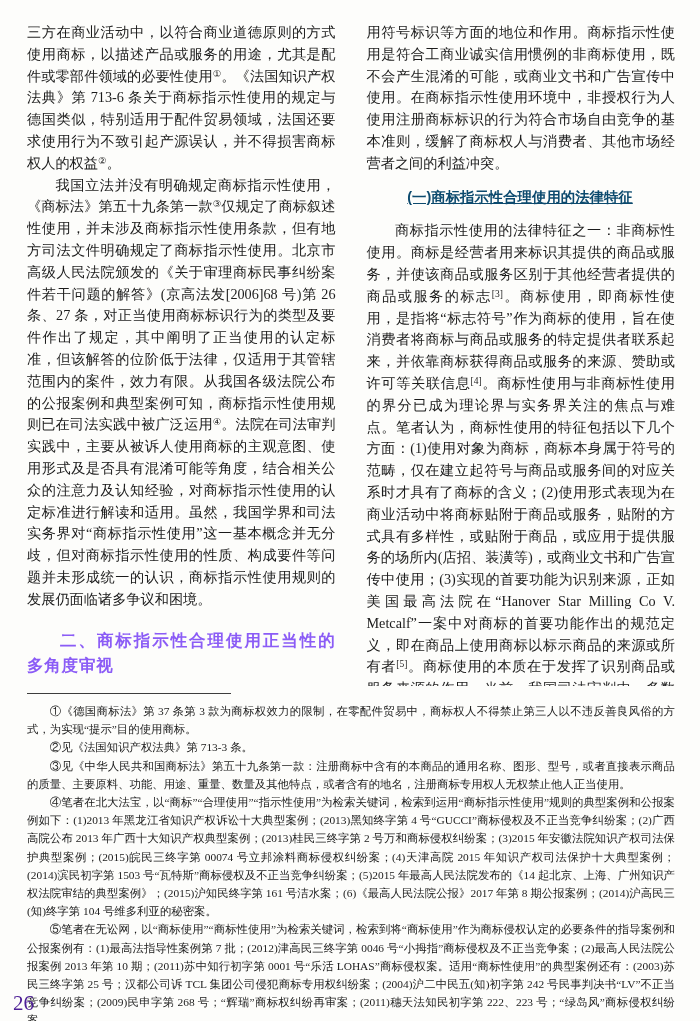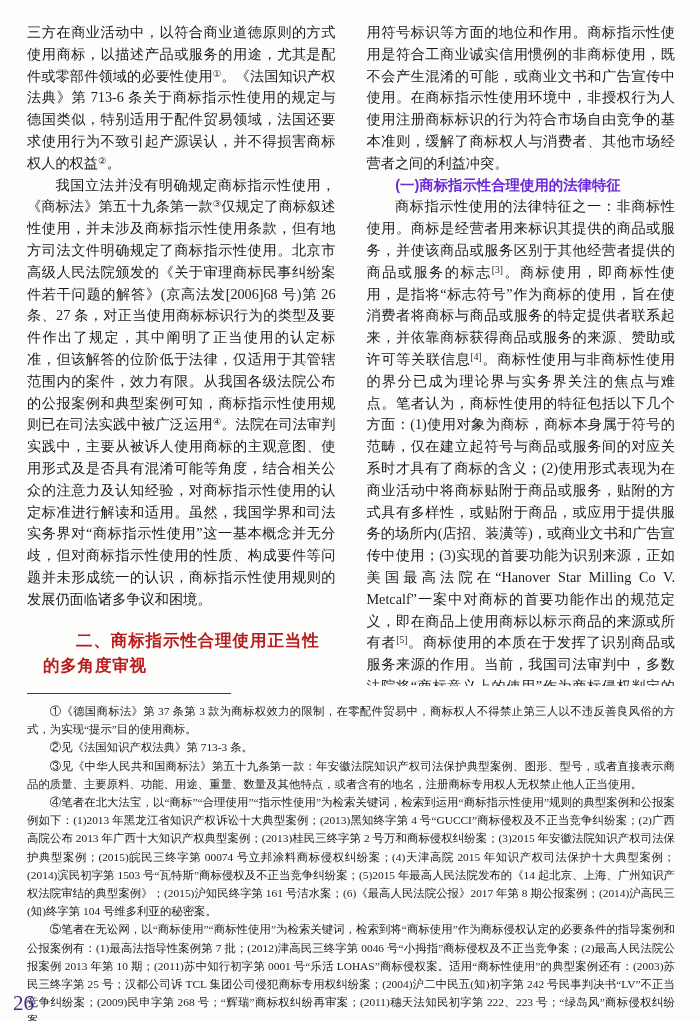--- a/index.html
+++ b/index.html
@@ -15,27 +15,27 @@
   }
   .col {
     width:314px; font-size:14.2px; line-height:21.8px;
     text-align:justify; text-justify:inter-ideograph;
   }
   .col p { margin:0; }
   p.indent { text-indent:2em; }
   h2.sec {
     font-family:"Liberation Sans","DejaVu Sans",sans-serif;
     font-weight:700; font-size:16.5px; line-height:25.5px;
-    letter-spacing:0.8px; margin:17px 16px 13px; text-indent:2em;
-    text-align:justify; color:#b91c1c;
+    letter-spacing:0.8px; margin:17px 0 13px; text-indent:2em;
+    text-align:justify; color:#8b5cf6;
   }
   h3.sub {
     font-family:"Liberation Sans","DejaVu Sans",sans-serif;
     font-weight:700; font-size:14.4px; line-height:21.8px;
-    margin:0; text-indent:2em; color:#6d28d9;
+    margin:12px; text-indent:2em; color:#0c4a6e;text-decoration:underline;
   }
   sup.mark { font-size:9.5px; line-height:0; vertical-align:4px; }
   .footnote-area { position:absolute; left:27px; width:648px; top:693px; }
   .fn-rule { width:204px; height:0; border-top:1.4px solid #3d3d3d; margin:0 0 8px 0; }
   p.fn {
     margin:0; font-size:11.4px; line-height:18.2px;
     text-align:justify; text-justify:inter-ideograph; text-indent:2em;
   }
   .pagenum {
     position:absolute; left:13px; bottom:5px;
@@ -69,21 +69,21 @@
 
   </div>
 
   <div class="footnote-area">
     <div class="fn-rule"></div>
 
     <p class="fn"><span>①</span><span>《德国商标法》第 37 条第 3 款为商标权效力的限制，在零配件贸易中，商标权人不得禁止第三人以不违反善良风俗的方式，为实现“提示”目的使用商标。</span></p>
 
     <p class="fn"><span>②</span><span>见《法国知识产权法典》第 713-3 条。</span></p>
 
-    <p class="fn"><span>③</span><span>见《中华人民共和国商标法》第五十九条第一款：年安徽法院知识产权司法保护典型案例、图形、型号，或者直接表示商品的质量、主要原料、功能、用途、重量、数量及其他特点，或者含有的地名，注册商标专用权人无权禁止他人正当使用。</span></p>
+    <p class="fn"><span>③</span><span>见《中华人民共和国商标法》第五十九条第一款：注册商标中含有的本商品的通用名称、图形、型号，或者直接表示商品的质量、主要原料、功能、用途、重量、数量及其他特点，或者含有的地名，注册商标专用权人无权禁止他人正当使用。</span></p>
 
     <p class="fn"><span>④</span><span>笔者在北大法宝，以“商标”“合理使用”“指示性使用”为检索关键词，检索到运用“商标指示性使用”规则的典型案例和公报案例如下：(1)2013 年黑龙江省知识产权诉讼十大典型案例；(2013)黑知终字第 4 号“GUCCI”商标侵权及不正当竞争纠纷案；(2)广西高院公布 2013 年广西十大知识产权典型案例；(2013)桂民三终字第 2 号万和商标侵权纠纷案；(3)2015 年安徽法院知识产权司法保护典型案例；(2015)皖民三终字第 00074 号立邦涂料商标侵权纠纷案；(4)天津高院 2015 年知识产权司法保护十大典型案例；(2014)滨民初字第 1503 号“瓦特斯”商标侵权及不正当竞争纠纷案；(5)2015 年最高人民法院发布的《14 起北京、上海、广州知识产权法院审结的典型案例》；(2015)沪知民终字第 161 号洁水案；(6)《最高人民法院公报》2017 年第 8 期公报案例；(2014)沪高民三(知)终字第 104 号维多利亚的秘密案。</span></p>
 
     <p class="fn"><span>⑤</span><span>笔者在无讼网，以“商标使用”“商标性使用”为检索关键词，检索到将“商标使用”作为商标侵权认定的必要条件的指导案例和公报案例有：(1)最高法指导性案例第 7 批；(2012)津高民三终字第 0046 号“小拇指”商标侵权及不正当竞争案；(2)最高人民法院公报案例 2013 年第 10 期；(2011)苏中知行初字第 0001 号“乐活 LOHAS”商标侵权案。适用“商标性使用”的典型案例还有：(2003)苏民三终字第 25 号；汉都公司诉 TCL 集团公司侵犯商标专用权纠纷案；(2004)沪二中民五(知)初字第 242 号民事判决书“LV”不正当竞争纠纷案；(2009)民申字第 268 号；“辉瑞”商标权纠纷再审案；(2011)穗天法知民初字第 222、223 号；“绿岛风”商标侵权纠纷案。</span></p>
   </div>
 
   <div class="pagenum">26</div>
 
 </div>
 

